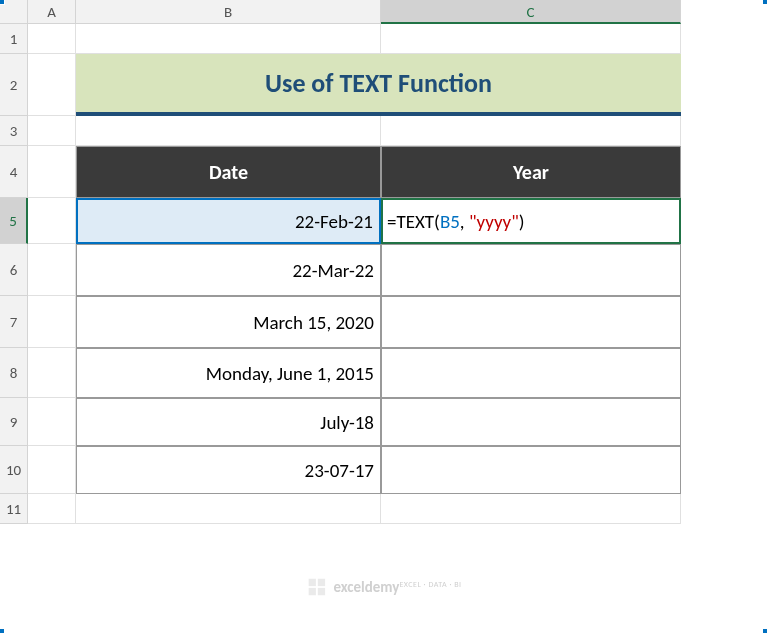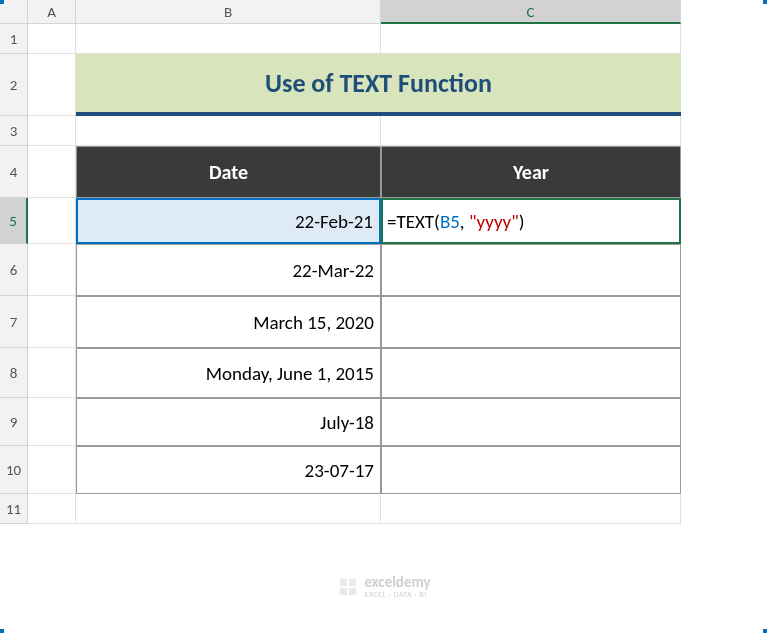--- a/index.html
+++ b/index.html
@@ -124,21 +124,21 @@
       transform: translateX(-50%);
       color: #d0d0d0;
       font-size: 13px;
       text-align: center;
       display:flex;
       align-items:center;
       gap:6px;
       pointer-events:none;
     }
     .watermark svg { opacity: 0.4; }
-    .wm-txt { display:flex; flex-direction:column; align-items:flex-start; line-height:1; }
+    .wm-txt { display:flex; flex-direction:row; align-items:flex-start; line-height:1; }
     .wm-txt .t1 { font-size: 15px; font-weight:bold; }
     .wm-txt .t2 { font-size: 8px; letter-spacing:0.5px; }
   </style>
 </head>
 <body>
 
 <div class="grid">
 
   <div class="corner"></div>
   <div class="col-header">A</div>

